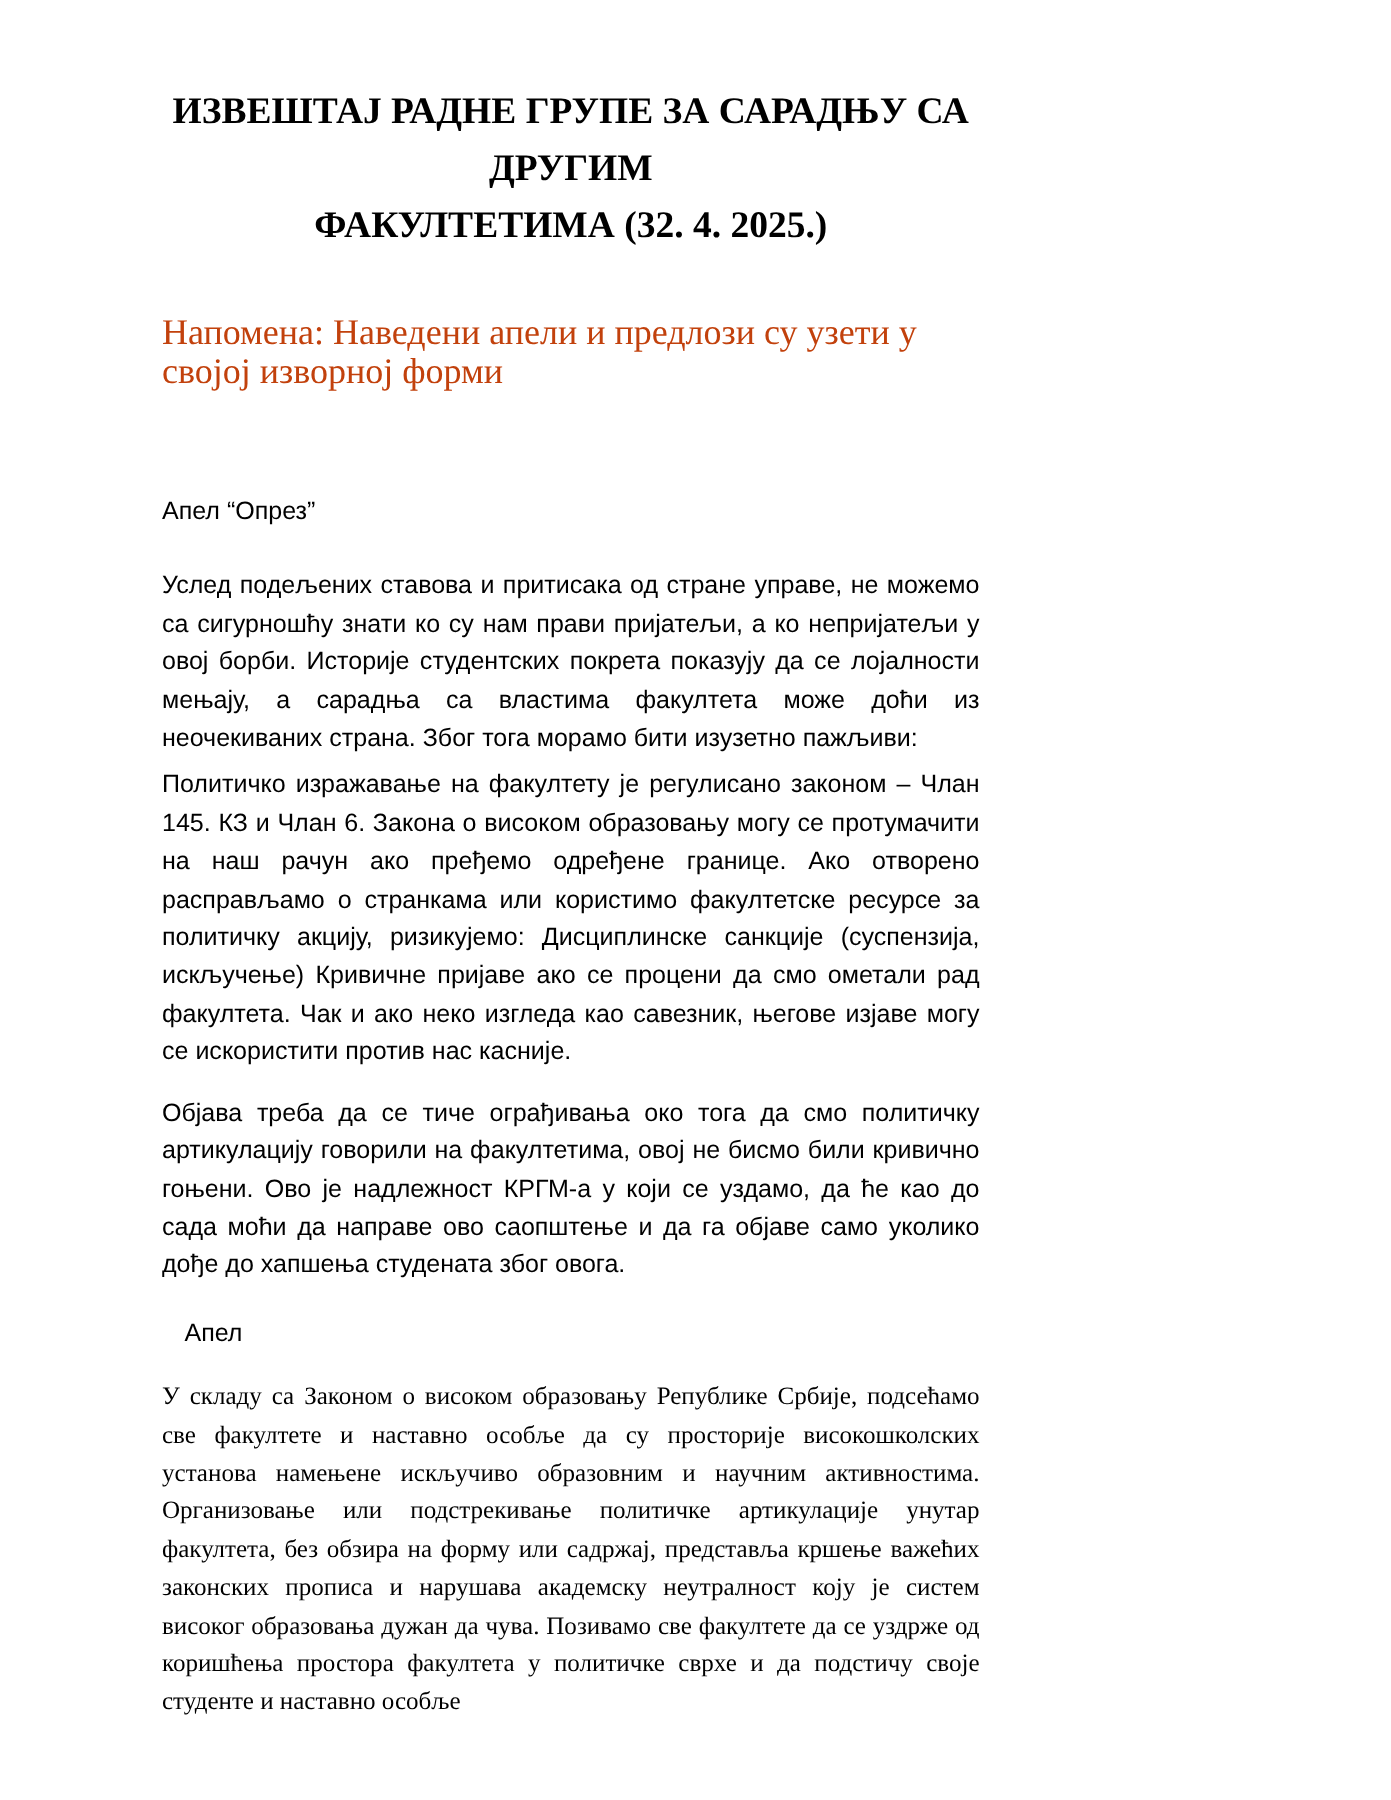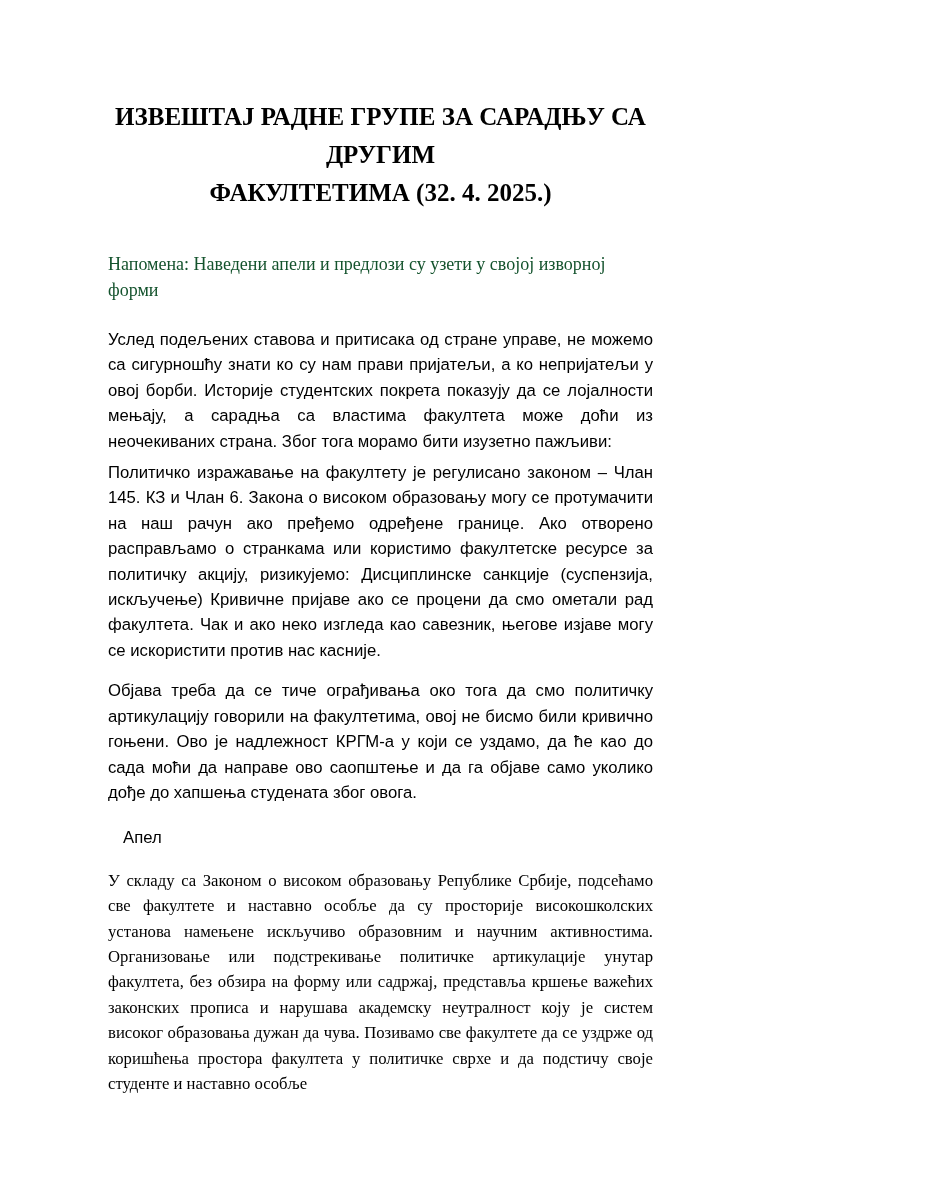--- a/index.html
+++ b/index.html
@@ -11,40 +11,40 @@
     width: 927px;
     height: 1200px;
     color: #000000;
     font-family: "Liberation Sans", sans-serif;
     overflow: hidden;
   }
   .page {
     box-sizing: border-box;
     width: 762px;
     height: 1200px;
-    padding: 98px 109px 0 108px;
+    padding: 56px 109px 0 108px;
     background: #ffffff;
   }
   .doc-title {
     margin: 0;
     font-family: "Liberation Serif", serif;
     font-weight: bold;
     font-size: 25px;
     line-height: 38px;
     text-align: center;
     color: #000000;
   }
   .doc-title span { display: block; }
   .note {
     margin: 39px 0 0 0;
     font-family: "Liberation Serif", serif;
-    font-size: 18px;
+    font-size: 24px;
     line-height: 26px;
     text-align: left;
-    color: #14532d;
+    color: #c2410c;
   }
   .body-block {
     margin: 0;
     font-family: "Liberation Sans", sans-serif;
     font-size: 16.7px;
     line-height: 25.4px;
     color: #000000;
   }
   .para { text-align: justify; }
   .heading { text-align: left; }
@@ -62,20 +62,21 @@
 
 <div class="page">
 
   <h1 class="doc-title">
     <span>ИЗВЕШТАЈ РАДНЕ ГРУПЕ ЗА САРАДЊУ СА ДРУГИМ</span>
     <span>ФАКУЛТЕТИМА (32. 4. 2025.)</span>
   </h1>
 
   <p class="note">Напомена: Наведени апели и предлози су узети у својој изворној форми</p>
 
+  <p class="body-block heading mt-h1">Апел “Опрез”</p>
 
   <p class="body-block para mt-p1">Услед подељених ставова и притисака од стране управе, не можемо са сигурношћу знати ко су нам прави пријатељи, а ко непријатељи у овој борби. Историје студентских покрета показују да се лојалности мењају, а сарадња са властима факултета може доћи из неочекиваних страна. Због тога морамо бити изузетно пажљиви:</p>
 
   <p class="body-block para mt-p2">Политичко изражавање на факултету је регулисано законом – Члан 145. КЗ и Члан 6. Закона о високом образовању могу се протумачити на наш рачун ако пређемо одређене границе. Ако отворено расправљамо о странкама или користимо факултетске ресурсе за политичку акцију, ризикујемо: Дисциплинске санкције (суспензија, искључење) Кривичне пријаве ако се процени да смо ометали рад факултета. Чак и ако неко изгледа као савезник, његове изјаве могу се искористити против нас касније.</p>
 
 
   <p class="body-block para mt-p3">Објава треба да се тиче ограђивања око тога да смо политичку артикулацију говорили на факултетима, овој не бисмо били кривично гоњени. Ово је надлежност КРГМ-а у који се уздамо, да ће као до сада моћи да направе ово саопштење и да га објаве само уколико дође до хапшења студената због овога.</p>
 
 
   <p class="body-block heading mt-h3">Апел</p>

